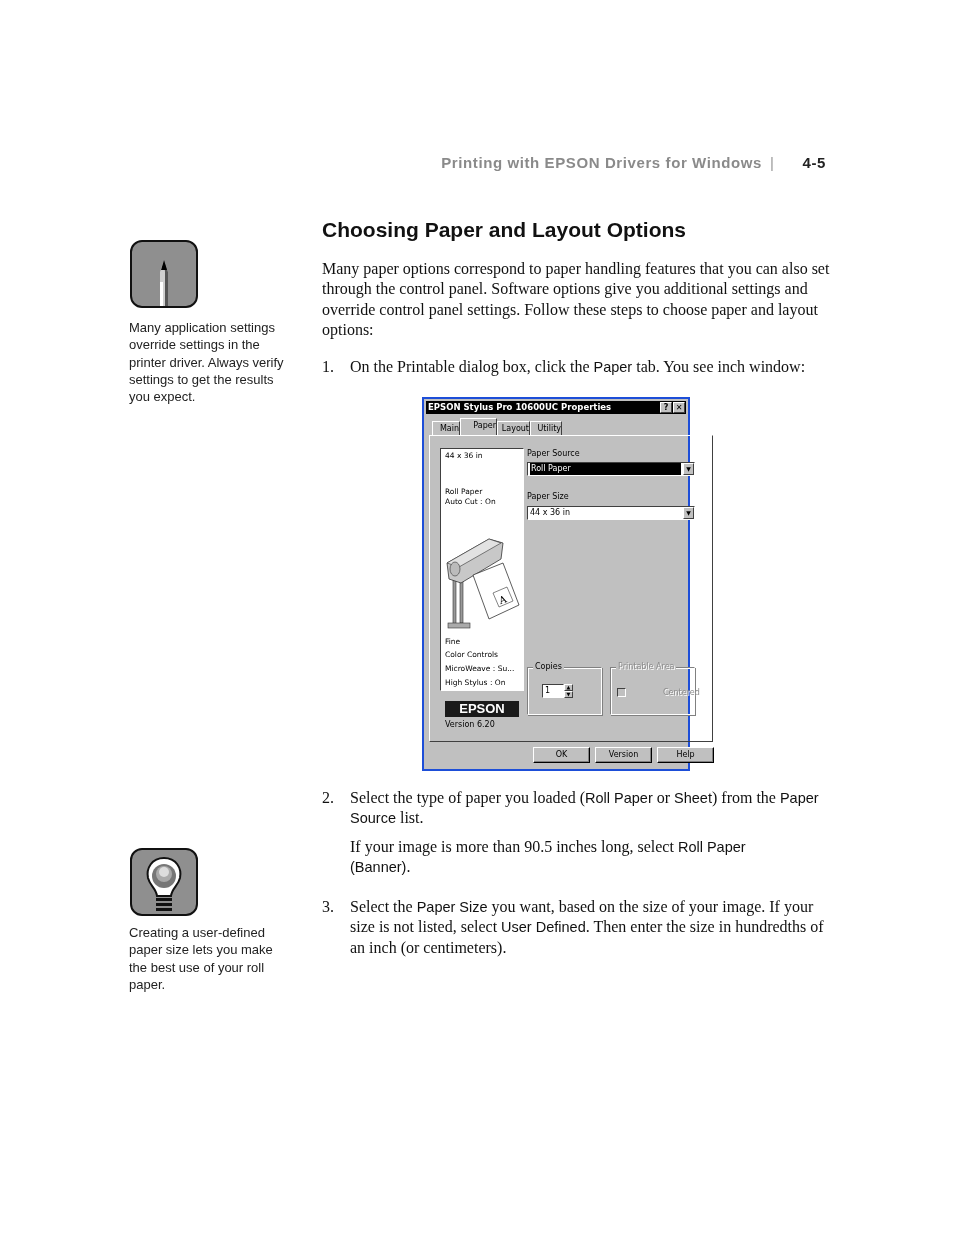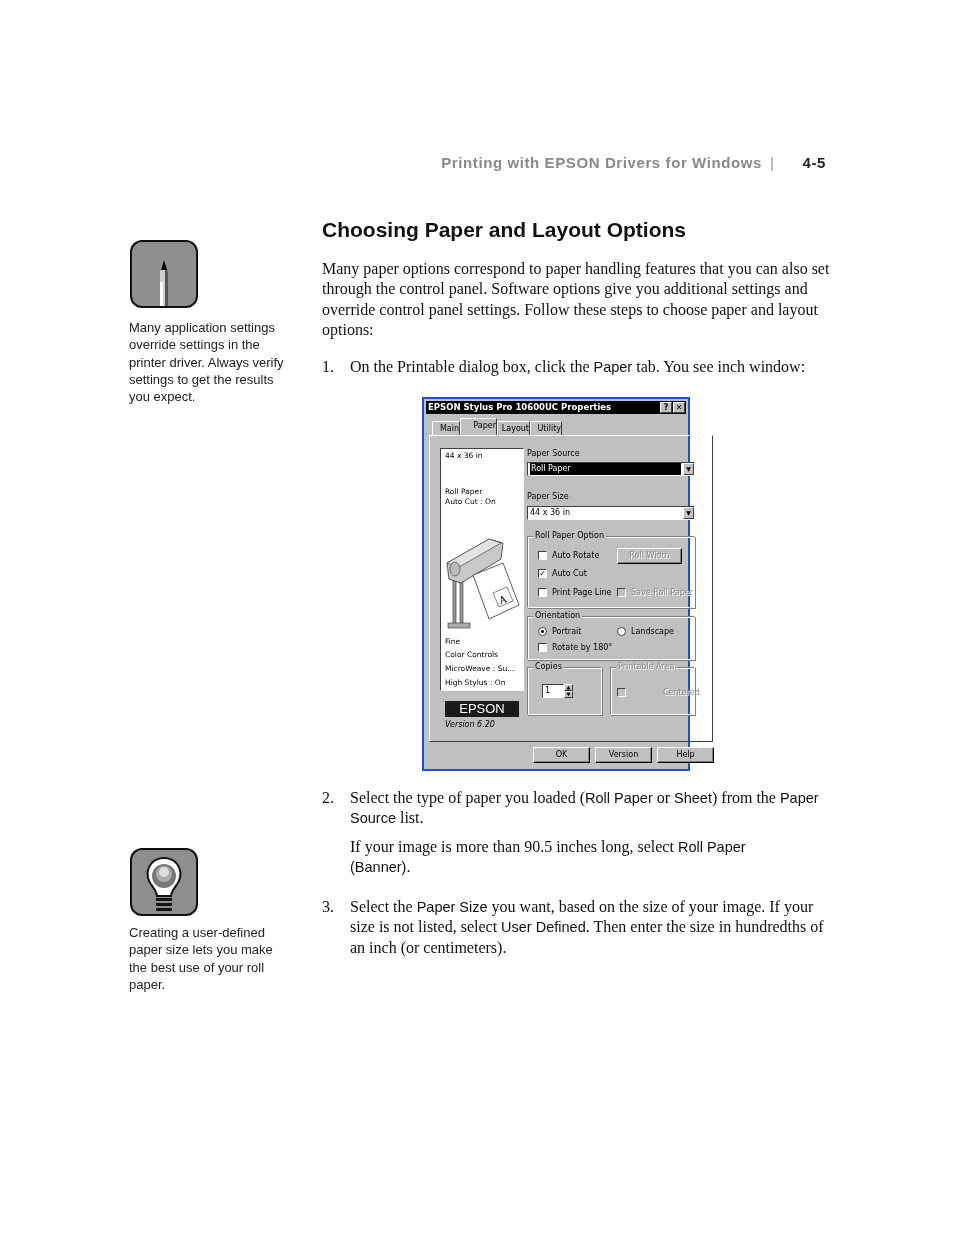--- a/index.html
+++ b/index.html
@@ -17,21 +17,21 @@
   .step .txt { margin-left: 28px; display: block; }
   
   .dlg { position: absolute; left: 422px; top: 397px; width: 268px; height: 374px; background: #c0c0c0; border: 2px solid #1d4ed8; box-sizing: border-box; font-family: "DejaVu Sans", sans-serif; font-size: 8px; color: #000; }
   .dlg-title { position: absolute; left: 2px; top: 2px; right: 2px; height: 13px; background: #000; color: #fff; font-weight: bold; font-size: 8.5px; line-height: 13px; padding-left: 2px; }
   .tbtn { position: absolute; top: 1px; width: 12px; height: 11px; background: #c0c0c0; border: 1px solid; border-color: #fff #404040 #404040 #fff; box-sizing: border-box; color: #000; font-size: 8px; line-height: 9px; text-align: center; font-weight: bold; }
   .tab { position: absolute; height: 14px; background: #c0c0c0; border: 1px solid; border-color: #fff #404040 #c0c0c0 #fff; border-bottom: none; box-sizing: border-box; text-align: right; line-height: 13px; font-size: 8px; }
   .tab.active { height: 17px; z-index: 2; }
   .panel { position: absolute; left: 5px; top: 36px; width: 284px; height: 307px; border: 1px solid; border-color: #fff #404040 #404040 #fff; box-sizing: border-box; }
   .preview { position: absolute; left: 10px; top: 12px; width: 84px; height: 243px; background: #fff; border: 1px solid; border-color: #404040 #fff #fff #404040; box-sizing: border-box; font-size: 7.5px; line-height: 13px; }
   .preview .l { position: absolute; left: 4px; white-space: nowrap; }
-  .epson { position: absolute; left: 15px; top: 301px; width: 74px; height: 16px; background: #1a1a1a; color: #fff; font-family: "Liberation Sans", sans-serif; font-weight: normal; font-size: 13px; text-align: center; line-height: 16px; }
+  .epson { position: absolute; left: 15px; top: 301px; width: 74px; height: 16px; background: #1a1a1a; color: #fff; font-family: "Liberation Sans", sans-serif; font-weight: bold; font-size: 13px; text-align: center; line-height: 16px; }
   .ver { position: absolute; left: 20px; top: 321px; font-size: 8px; }
   .lbl { position: absolute; font-size: 8px; white-space: nowrap; }
   .combo { position: absolute; height: 14px; border: 1px solid; border-color: #404040 #fff #fff #404040; background: #fff; box-sizing: border-box; font-size: 8px; line-height: 12px; padding-left: 2px; }
   .combo.sel .v { background: #000; color: #fff; display: inline-block; width: 150px; padding-left: 1px; }
   .combo .arr { position: absolute; right: 0; top: 0; width: 11px; height: 12px; background: #c0c0c0; border: 1px solid; border-color: #fff #404040 #404040 #fff; box-sizing: border-box; font-size: 6px; line-height: 10px; text-align: center; color: #000; }
   .grp { position: absolute; border: 1px solid; border-color: #808080 #fff #fff #808080; box-shadow: inset 1px 1px 0 #fff, 1px 1px 0 #808080; box-sizing: border-box; }
   .grp .gt { position: absolute; top: -6px; left: 5px; background: #c0c0c0; padding: 0 2px; font-size: 8px; line-height: 10px; }
   .chk { position: absolute; width: 9px; height: 9px; background: #fff; border: 1px solid; border-color: #404040 #fff #fff #404040; box-sizing: border-box; font-size: 8px; line-height: 7px; text-align: center; }
   .chk.dis { background: #c0c0c0; }
   .rad { position: absolute; width: 9px; height: 9px; background: #fff; border: 1px solid #404040; border-radius: 50%; box-sizing: border-box; }
@@ -106,58 +106,35 @@
         <polygon points="30,40 60,28 76,70 46,84" fill="#fff" stroke="#333" stroke-width="0.8"></polygon>
         <polygon points="50,58 64,52 70,66 56,72" fill="#fff" stroke="#333" stroke-width="0.6"></polygon>
         <text x="56" y="68" font-size="10" font-family="DejaVu Serif, serif" transform="rotate(-20 60 64)">A</text>
       </svg>
       <div class="l" style="top:186px;">Fine</div>
       <div class="l" style="top:199px;">Color Controls</div>
       <div class="l" style="top:213px;">MicroWeave : Su...</div>
       <div class="l" style="top:227px;">High Stylus : On</div>
     </div>
     <div class="epson" style="left:15px;top:265px;">EPSON</div>
-    <div class="ver" style="left:15px;top:284px;font-style:italic;">Version 6.20</div>
+    <div class="ver" style="left:15px;top:284px;">Version 6.20</div>
 
     <div class="lbl" style="left:97px;top:13px;">Paper Source</div>
     <div class="combo sel" style="left:97px;top:26px;width:168px;">
       <span class="v">Roll Paper</span>
       <div class="arr">▼</div>
     </div>
 
     <div class="lbl" style="left:97px;top:56px;">Paper Size</div>
     <div class="combo" style="left:97px;top:70px;width:168px;">
       <span>44 x 36 in</span>
       <div class="arr">▼</div>
     </div>
 
-    <div class="grp" style="left:97px;top:100px;width:168px;height:72px;">
-      <span class="gt">Roll Paper Option</span>
-      <div class="chk" style="left:10px;top:14px;"></div>
-      <div class="lbl" style="left:24px;top:14px;">Auto Rotate</div>
-      <div class="btn dim" style="left:89px;top:11px;width:65px;">Roll Width</div>
-      <div class="chk" style="left:10px;top:32px;">✓</div>
-      <div class="lbl" style="left:24px;top:32px;">Auto Cut</div>
-      <div class="chk" style="left:10px;top:51px;"></div>
-      <div class="lbl" style="left:24px;top:51px;">Print Page Line</div>
-      <div class="chk dis" style="left:89px;top:51px;"></div>
-      <div class="lbl dim" style="left:103px;top:51px;">Save Roll Paper</div>
-    </div>
 
-    <div class="grp" style="left:97px;top:180px;width:168px;height:44px;">
-      <span class="gt">Orientation</span>
-      <div class="rad" style="left:10px;top:10px;">
-          <div class="dot"></div>
-        </div>
-      <div class="lbl" style="left:24px;top:10px;">Portrait</div>
-      <div class="rad" style="left:89px;top:10px;"></div>
-      <div class="lbl" style="left:103px;top:10px;">Landscape</div>
-      <div class="chk" style="left:10px;top:26px;"></div>
-      <div class="lbl" style="left:24px;top:26px;">Rotate by 180°</div>
-    </div>
 
     <div class="grp" style="left:97px;top:231px;width:75px;height:48px;">
       <span class="gt">Copies</span>
       <div class="spin" style="left:14px;top:16px;">1</div>
       <div class="spinb" style="left:36px;top:16px;">▲</div>
       <div class="spinb" style="left:36px;top:23px;">▼</div>
     </div>
 
     <div class="grp" style="left:180px;top:231px;width:85px;height:48px;">
       <span class="gt dim">Printable Area</span>

